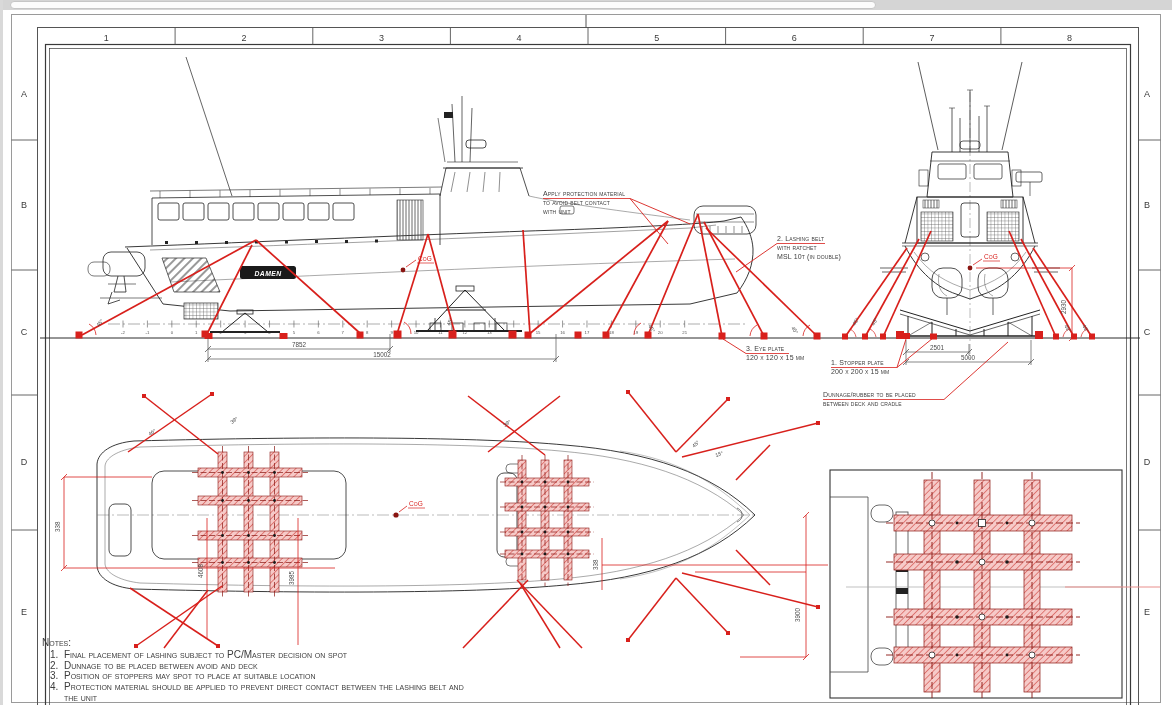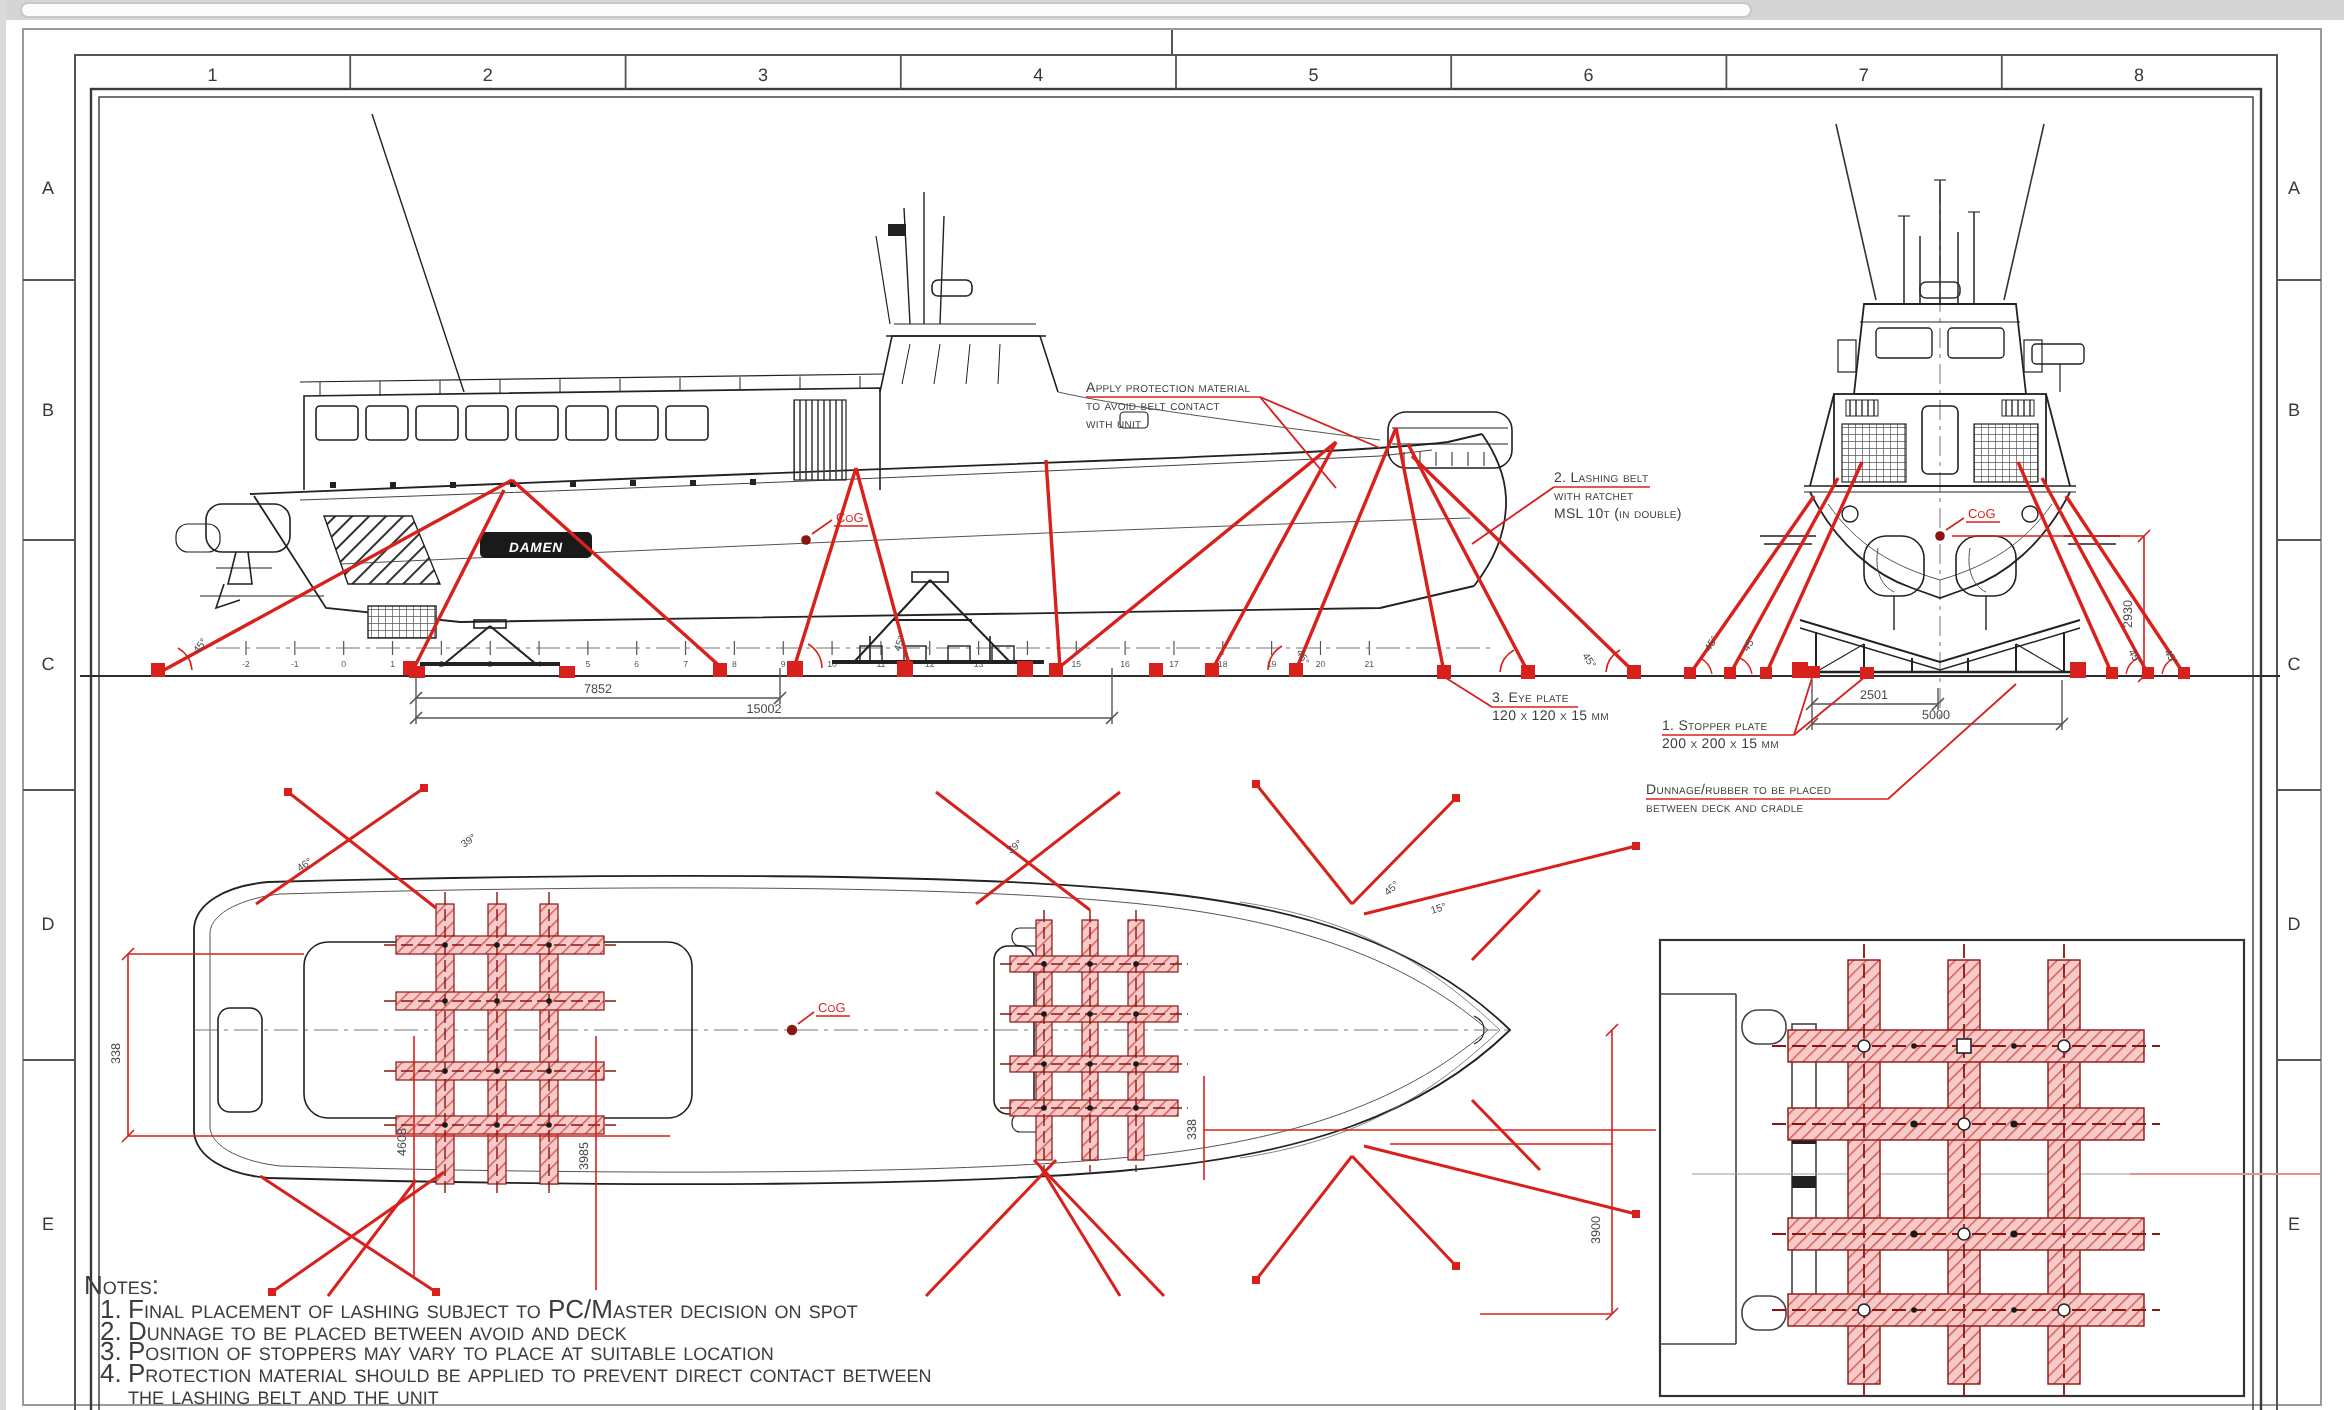--- a/index.html
+++ b/index.html
@@ -12,21 +12,21 @@
   svg{position:absolute;top:0;left:0}
   svg text{font-family:"Liberation Sans",sans-serif}
   .t{font-size:7px;font-variant:small-caps;fill:#3d3d3d;letter-spacing:.15px}
   .tr{font-size:6.5px;font-variant:small-caps;fill:#d8201c;letter-spacing:.1px}
   .dim{font-size:6.3px;fill:#4a4a4a}
   .st{font-size:4.3px;fill:#555}
   .ang{font-size:5.2px;fill:#4a4a4a}
   .shnum{font-size:9px;fill:#3a3a3a}
   .logo{font-size:6.8px;font-weight:bold;font-style:italic;fill:#fff;letter-spacing:.4px}
   .notes{position:absolute;left:42px;top:638px;width:432px;color:#3d3d3d;
-         font-variant:small-caps;font-size:13px;line-height:10.8px}
+         font-variant:small-caps;font-size:10px;line-height:10.8px}
   .notes .title{margin-bottom:1px}
   .notes .row{display:flex}
   .notes .num{flex:0 0 22px;padding-left:8px;box-sizing:border-box}
   .notes .txt{flex:1}
 </style>
 </head>
 <body>
 
 <div class="page">
   <div class="topbar">
@@ -661,21 +661,21 @@
         <div class="row">
           <span class="num">1.</span>
           <span class="txt">Final placement of lashing subject to PC/Master decision on spot</span>
         </div>
         <div class="row">
           <span class="num">2.</span>
           <span class="txt">Dunnage to be placed between avoid and deck</span>
         </div>
         <div class="row">
           <span class="num">3.</span>
-          <span class="txt">Position of stoppers may vary to place at suitable location</span>
+          <span class="txt">Position of stoppers may spot to place at suitable location</span>
         </div>
         <div class="row">
           <span class="num">4.</span>
           <span class="txt">Protection material should be applied to prevent direct contact between the lashing belt and the unit</span>
         </div>
       </div>
   </div>
 </div>
 
 </body></html>

